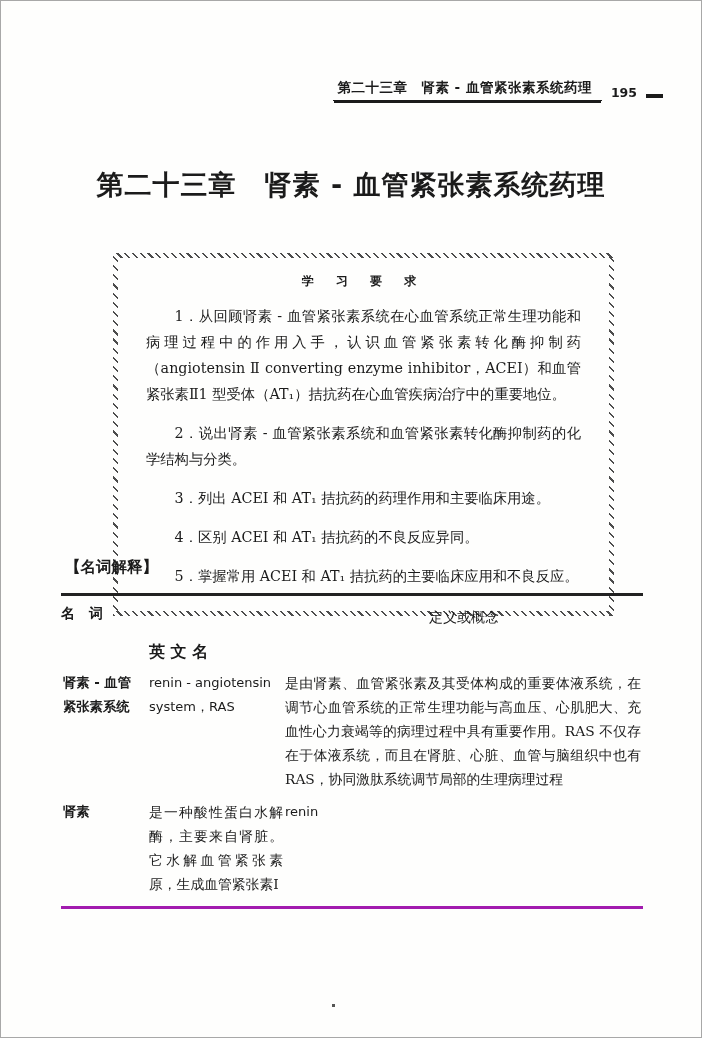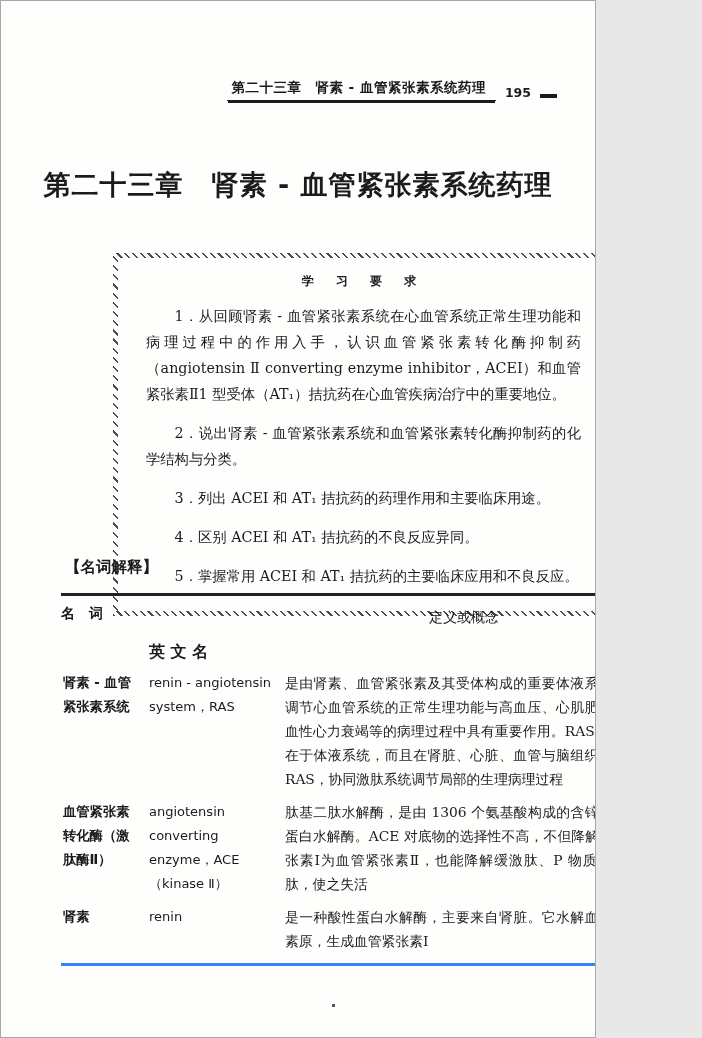--- a/index.html
+++ b/index.html
@@ -1,19 +1,19 @@
 <!DOCTYPE html>
 <html><head>
 <meta charset="utf-8">
 <style>
   * { box-sizing: border-box; }
   html, body { margin: 0; padding: 0; background: #e8e8e8; }
   .page {
     position: relative;
-    width: 596px;
+    width: 702px;
     height: 1038px;
     margin: 0;
     background: #fefefd;
     border: 1px solid #a8a8a8;
     font-family: "DejaVu Sans", sans-serif;
     color: #1b1b1b;
     overflow: hidden;
   }
 
   
@@ -105,21 +105,21 @@
     font-size: 15.5px;
     font-weight: bold;
   }
 
   .glossary-table {
     position: absolute;
     left: 60px;
     top: 592px;
     width: 582px;
     border-top: 3px solid #222;
-    border-bottom: 3px solid #3b82f6;
+    border-bottom: 3px solid #a21caf;
     padding: 5px 0 10px 0;
   }
   .g-row {
     display: grid;
     grid-template-columns: 88px 136px 1fr;
     column-gap: 0;
   }
   .g-head { margin-bottom: 6px; }
   .g-head .cell {
     font-size: 14px;
@@ -191,28 +191,23 @@
       <div class="cell" style="font-weight:bold;font-size:16px;margin-top:37px;">英 文 名</div>
       <div class="cell cell-def" style="font-weight:normal;font-size:14px;text-align:center;font-family:'DejaVu Sans',sans-serif;">定义或概念</div>
     </div>
 
     <div class="g-row g-body">
       <div class="cell cell-term">肾素 - 血管紧张素系统</div>
       <div class="cell cell-eng">renin - angiotensin system，RAS</div>
       <div class="cell cell-def">是由肾素、血管紧张素及其受体构成的重要体液系统，在调节心血管系统的正常生理功能与高血压、心肌肥大、充血性心力衰竭等的病理过程中具有重要作用。RAS 不仅存在于体液系统，而且在肾脏、心脏、血管与脑组织中也有 RAS，协同激肽系统调节局部的生理病理过程</div>
     </div>
 
-    <div class="g-row g-body">
-      <div class="cell cell-term">血管紧张素转化酶（激肽酶Ⅱ）</div>
-      <div class="cell cell-eng">angiotensin converting enzyme，ACE（kinase Ⅱ）</div>
-      <div class="cell cell-def">肽基二肽水解酶，是由 1306 个氨基酸构成的含锌的金属蛋白水解酶。ACE 对底物的选择性不高，不但降解血管紧张素Ⅰ为血管紧张素Ⅱ，也能降解缓激肽、P 物质与内啡肽，使之失活</div>
-    </div>
 
     <div class="g-row g-body" style="margin-bottom:0;">
       <div class="cell cell-term">肾素</div>
+      <div class="cell cell-def">是一种酸性蛋白水解酶，主要来自肾脏。它水解血管紧张素原，生成血管紧张素Ⅰ</div>
       <div class="cell cell-eng">renin</div>
-      <div class="cell cell-def">是一种酸性蛋白水解酶，主要来自肾脏。它水解血管紧张素原，生成血管紧张素Ⅰ</div>
     </div>
   </div>
 
   <div class="scan-artifact"></div>
 
 </div>
 
 </body></html>

